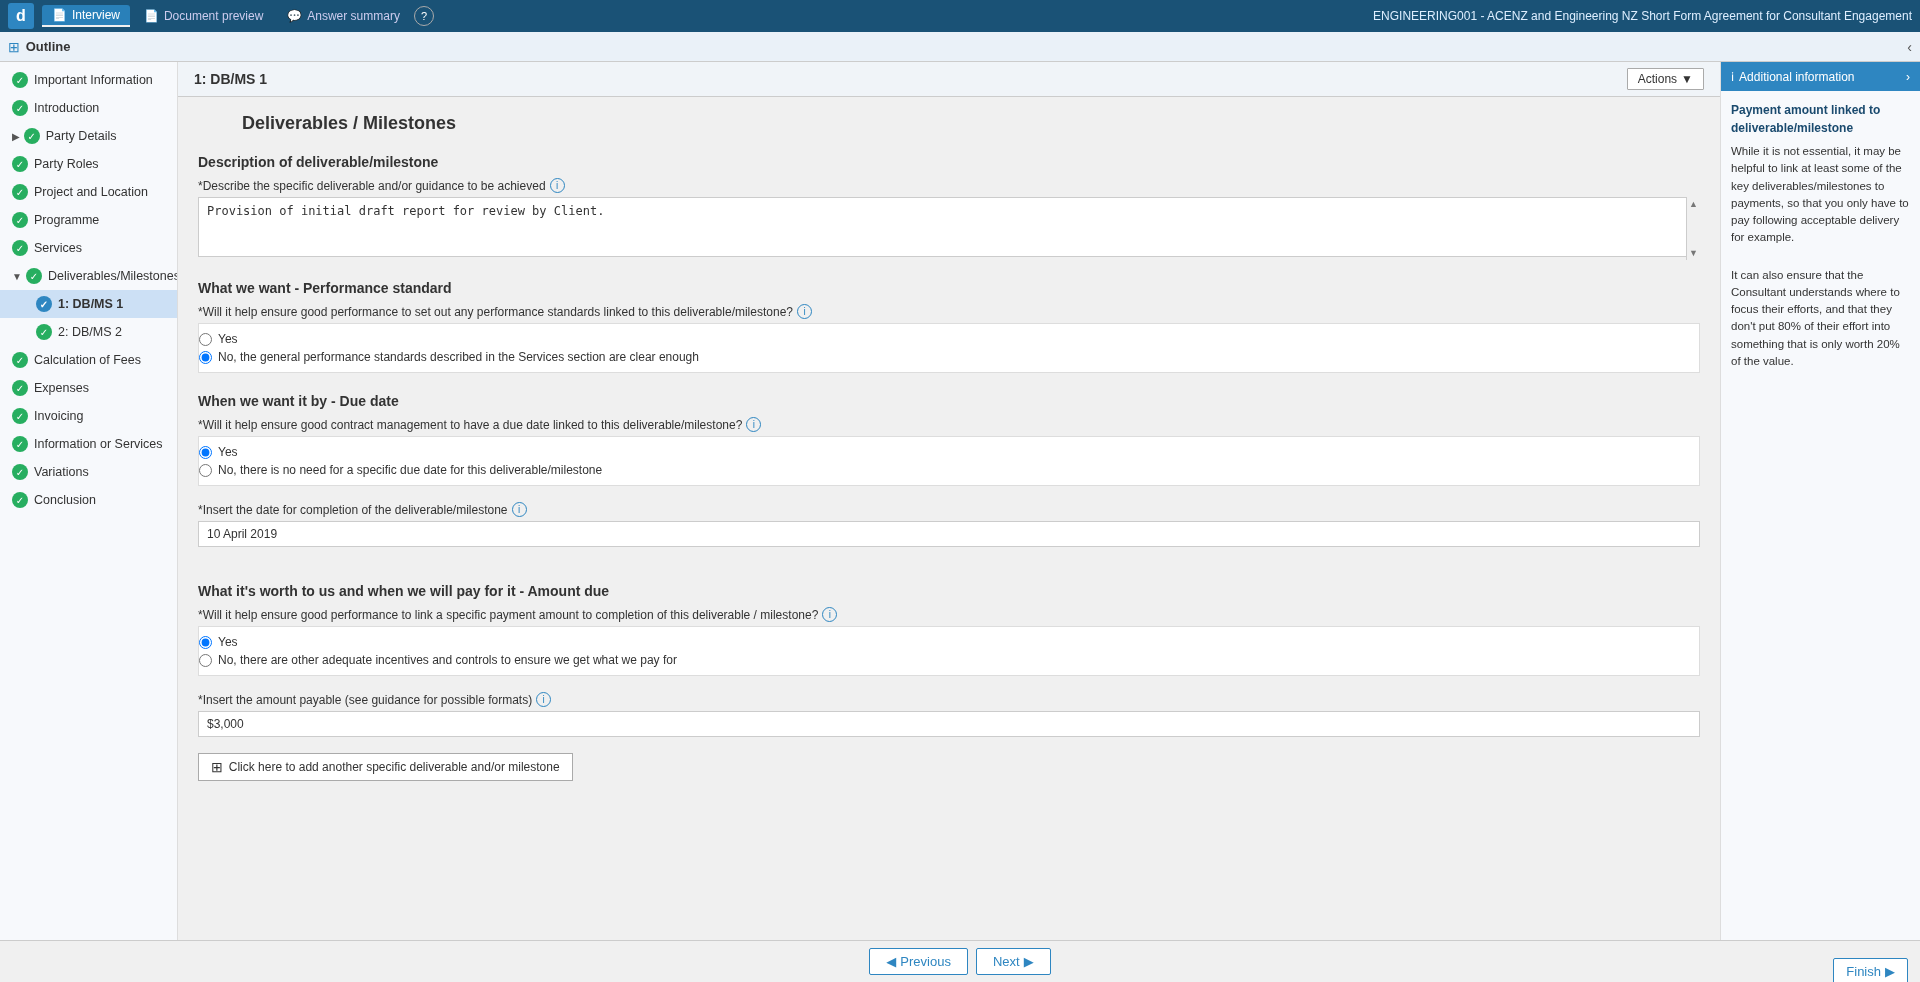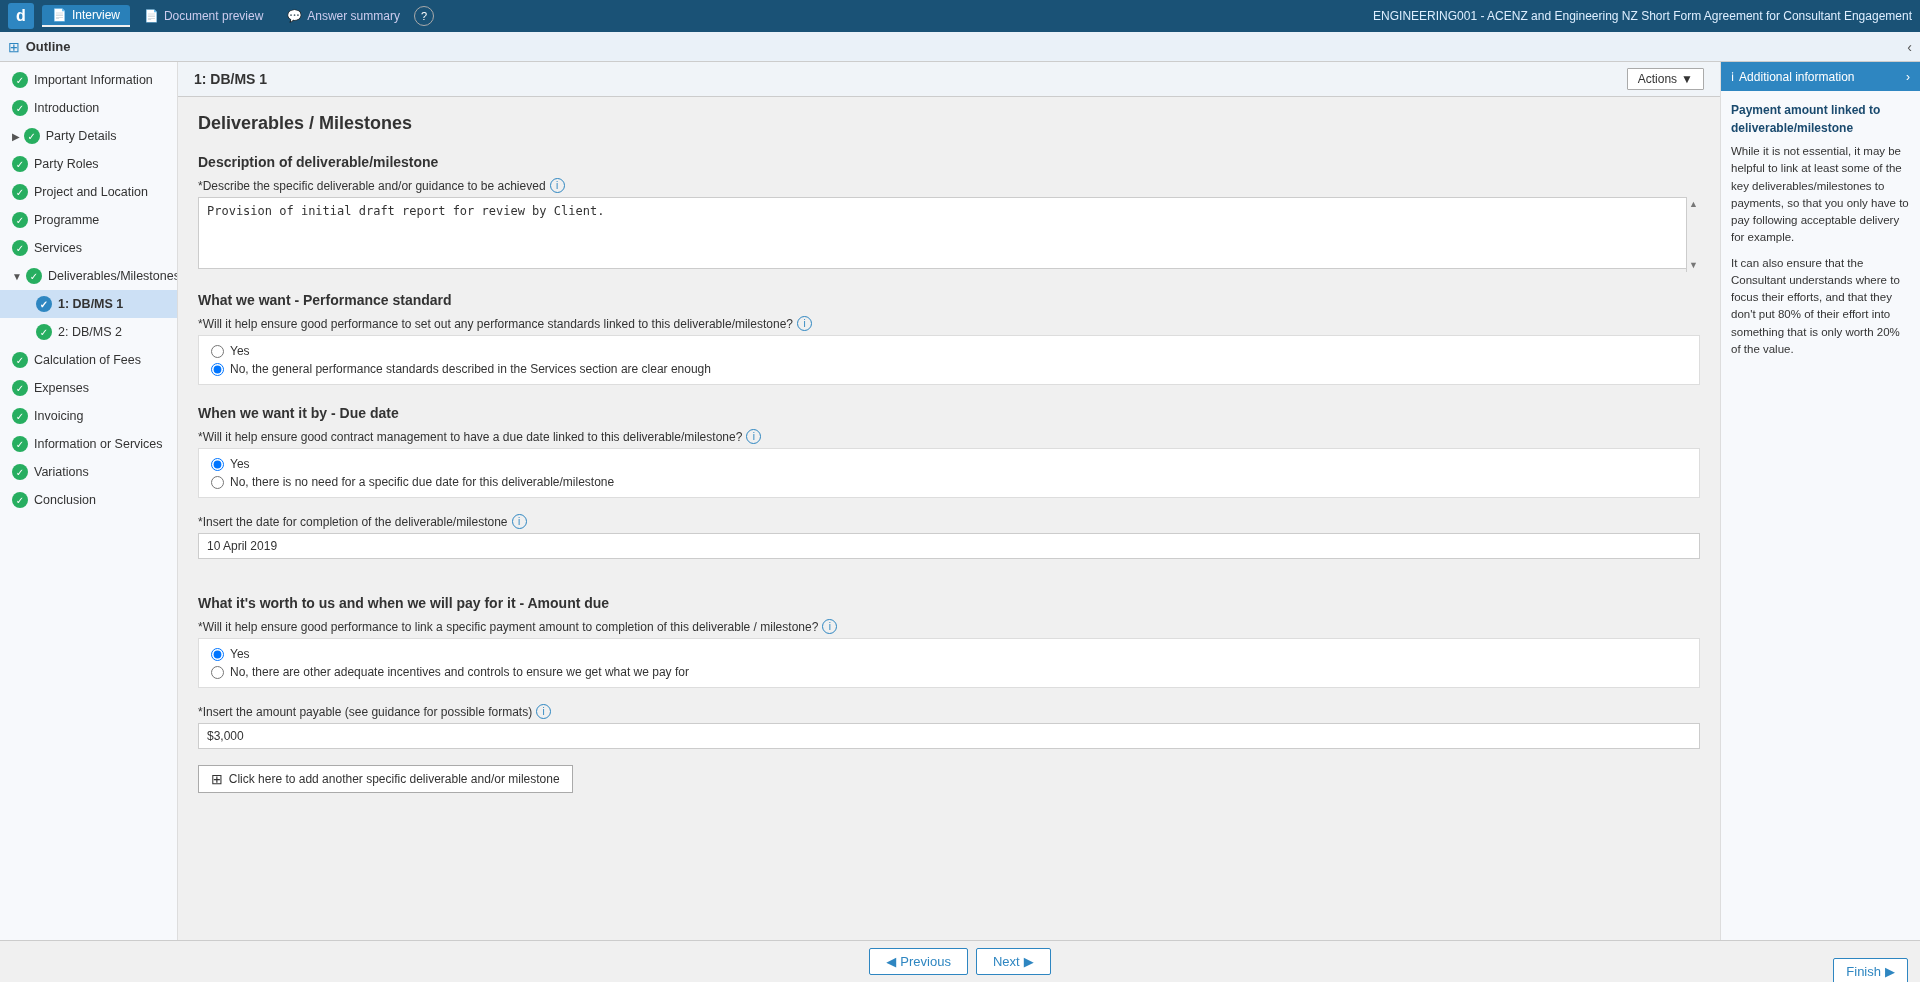--- a/index.html
+++ b/index.html
@@ -199,20 +199,21 @@
       flex: 1;
       overflow-y: auto;
       padding: 16px 20px;
     }
 
     .form-title {
       font-size: 18px;
       font-weight: bold;
       color: #333;
       margin-bottom: 4px;
+      margin-left: 44px;
     }
     .form-subtitle {
       font-size: 12px;
       color: #555;
       margin-bottom: 16px;
     }
 
     .section-heading {
       font-size: 14px;
       font-weight: bold;
@@ -241,21 +242,21 @@
       color: #2e86c1;
       font-size: 10px;
       cursor: pointer;
     }
 
     .text-area-field {
       width: 100%;
       border: 1px solid #ccc;
       padding: 6px 8px;
       font-size: 12px;
-      height: 72px;
+      height: 60px;
       resize: none;
       color: #333;
       background: white;
       position: relative;
     }
     .textarea-wrapper {
       position: relative;
       margin-bottom: 16px;
     }
     .textarea-scrollbar {
@@ -270,21 +271,21 @@
       flex-direction: column;
       align-items: center;
       justify-content: space-between;
       padding: 2px 0;
     }
     .scroll-arrow { font-size: 9px; color: #777; }
 
     .radio-group {
       border: 1px solid #ddd;
       background: white;
-      padding: 8px 12px;
+      padding: 8px 0;
       margin-bottom: 16px;
     }
     .radio-option {
       display: flex;
       align-items: center;
       gap: 6px;
       margin-bottom: 4px;
       font-size: 12px;
       color: #333;
       cursor: pointer;
@@ -605,21 +606,21 @@
   <div class="right-panel">
     <div class="right-panel-header">
       <div class="right-panel-header-left">
         <span>ℹ</span>
         <span>Additional information</span>
       </div>
       <span style="cursor:pointer;">›</span>
     </div>
     <div class="right-panel-body">
       <div class="right-panel-body-title">Payment amount linked to deliverable/milestone</div>
-      <p style="margin-bottom:8px;">While it is not essential, it may be helpful to link at least some of the key deliverables/milestones to payments, so that you only have to pay following acceptable delivery for example.</p>
+      <p style="margin-bottom:20px;">While it is not essential, it may be helpful to link at least some of the key deliverables/milestones to payments, so that you only have to pay following acceptable delivery for example.</p>
       <p>It can also ensure that the Consultant understands where to focus their efforts, and that they don't put 80% of their effort into something that is only worth 20% of the value.</p>
     </div>
   </div>
 
 </div>
 
 <div class="bottom-nav">
   <button class="nav-btn">
     <span>◀</span>
     <span>Previous</span>

